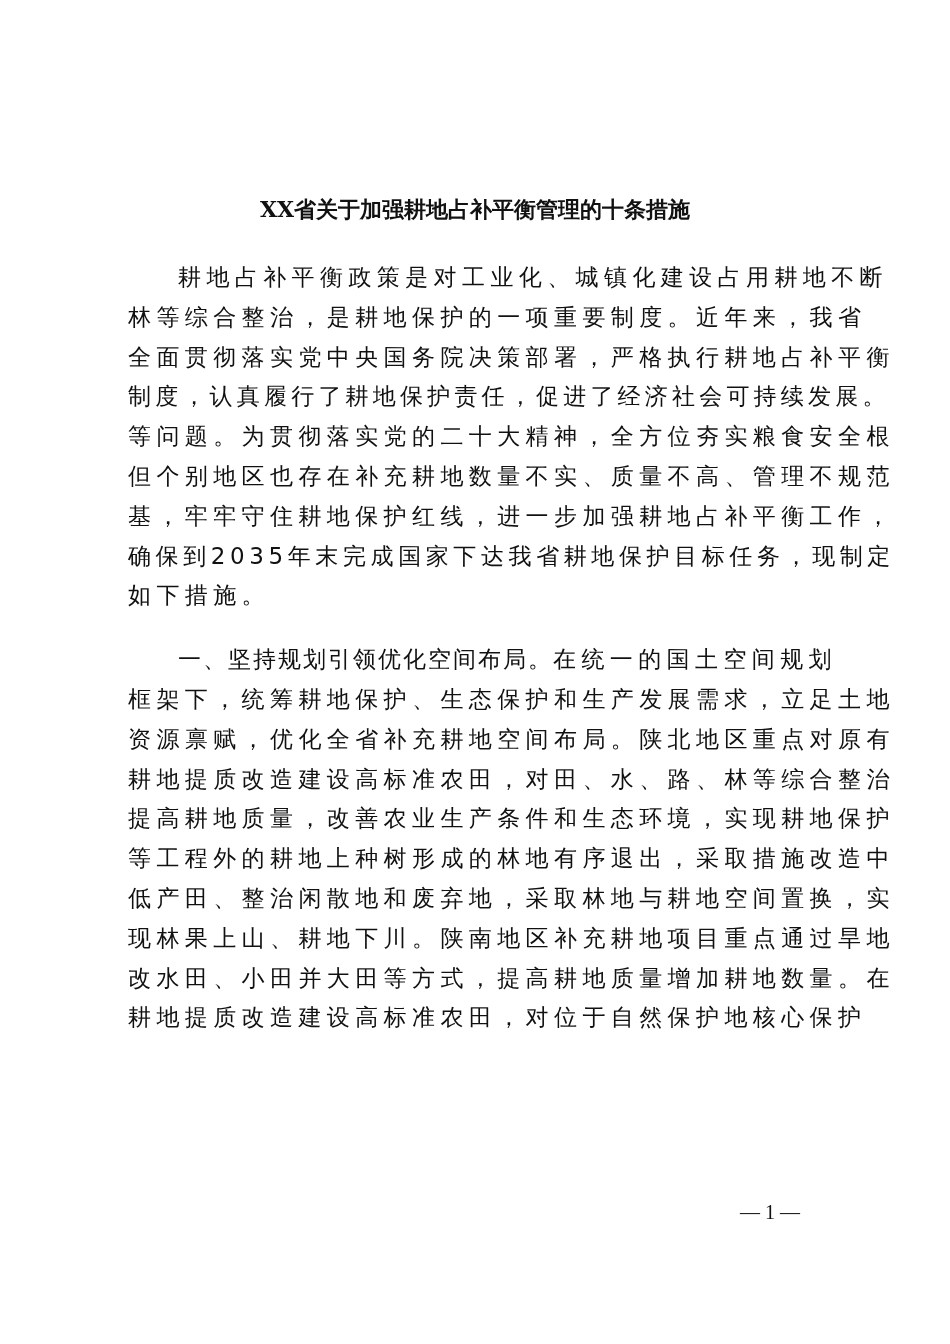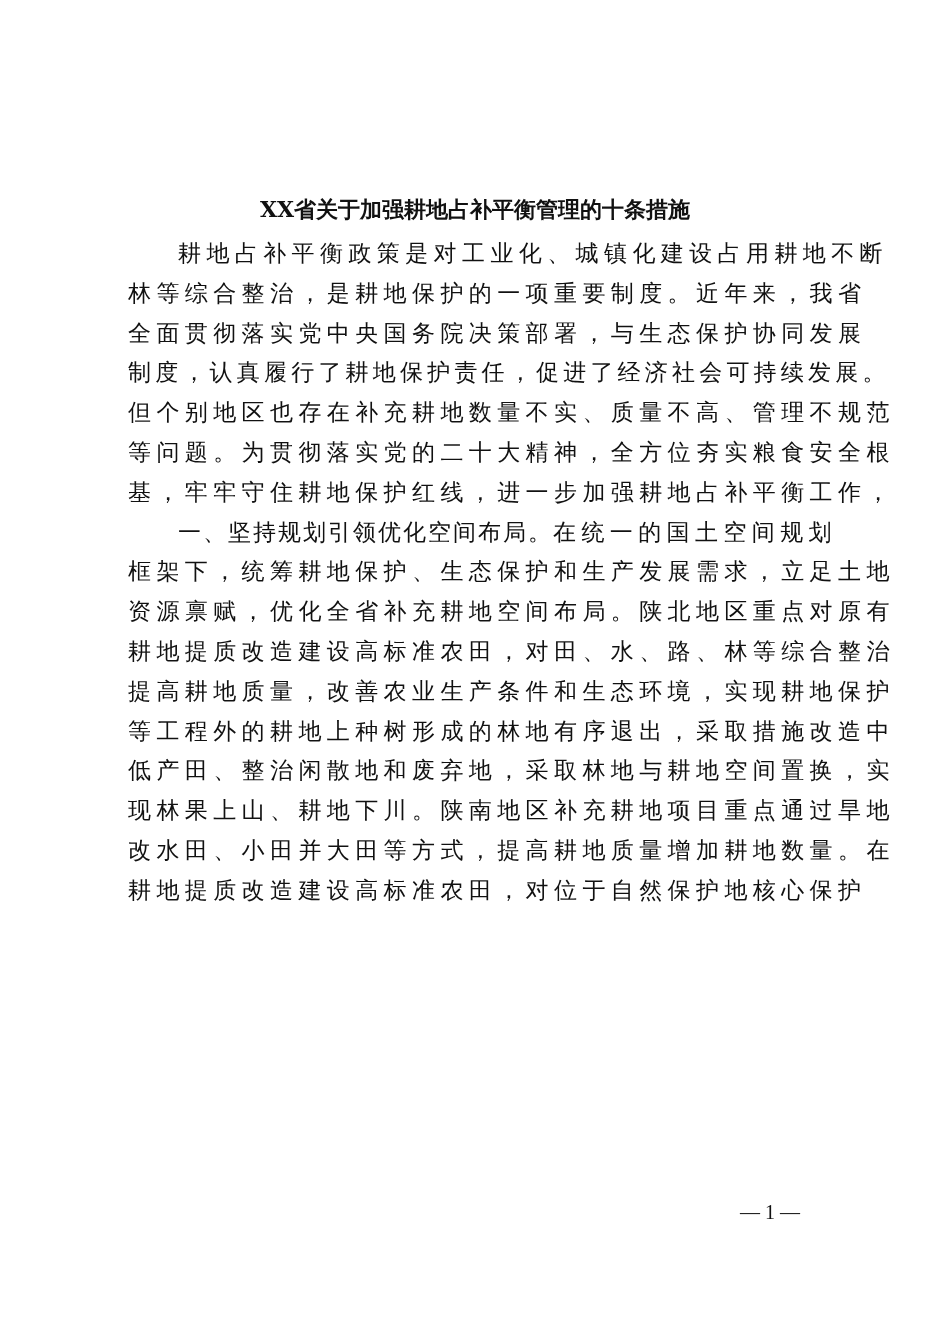--- a/index.html
+++ b/index.html
@@ -15,42 +15,44 @@
     }
     .body {
       position: absolute; left: 128px; top: 226px; width: 704px;
       font-family: "DejaVu Sans", "Liberation Sans", sans-serif;
       font-size: 23px; line-height: 39.8px;
     }
     .line {
       display: block; white-space: nowrap; height: 39.8px;
       letter-spacing: 5.4px;
     }
-    .indent { padding-left: 50px; }
+    .indent { padding-left: 50px; margin-top: 24px; }
     .heading { font-weight: normal; letter-spacing: 2px; }
     .pageno {
       position: absolute; left: 740px; top: 1193px;
       font-family: "Liberation Serif", "DejaVu Serif", serif;
       font-size: 20px; color: #111;
     }
   </style>
 </head>
 <body>
 
 <div class="page">
   <div class="title">XX省关于加强耕地占补平衡管理的十条措施</div>
 
   <div class="body">
     <span class="line indent">耕地占补平衡政策是对工业化、城镇化建设占用耕地不断</span>
     <span class="line">林等综合整治，是耕地保护的一项重要制度。近年来，我省</span>
-    <span class="line">全面贯彻落实党中央国务院决策部署，与生态保护协同发展</span>
+    <span class="line">全面贯彻落实党中央国务院决策部署，严格执行耕地占补平衡</span>
     <span class="line" style="letter-spacing:4.2px">制度，认真履行了耕地保护责任，促进了经济社会可持续发展。</span>
+    <span class="line">等问题。为贯彻落实党的二十大精神，全方位夯实粮食安全根</span>
     <span class="line">但个别地区也存在补充耕地数量不实、质量不高、管理不规范</span>
-    <span class="line">等问题。为贯彻落实党的二十大精神，全方位夯实粮食安全根</span>
     <span class="line">基，牢牢守住耕地保护红线，进一步加强耕地占补平衡工作，</span>
+    <span class="line" style="letter-spacing:4.6px">确保到2035年末完成国家下达我省耕地保护目标任务，现制定</span>
+    <span class="line">如下措施。</span>
 
     <span class="line indent"><span class="heading">一、坚持规划引领优化空间布局。</span><span>在统一的国土空间规划</span></span>
     <span class="line">框架下，统筹耕地保护、生态保护和生产发展需求，立足土地</span>
     <span class="line">资源禀赋，优化全省补充耕地空间布局。陕北地区重点对原有</span>
     <span class="line">耕地提质改造建设高标准农田，对田、水、路、林等综合整治</span>
     <span class="line">提高耕地质量，改善农业生产条件和生态环境，实现耕地保护</span>
     <span class="line">等工程外的耕地上种树形成的林地有序退出，采取措施改造中</span>
     <span class="line">低产田、整治闲散地和废弃地，采取林地与耕地空间置换，实</span>
     <span class="line">现林果上山、耕地下川。陕南地区补充耕地项目重点通过旱地</span>
     <span class="line">改水田、小田并大田等方式，提高耕地质量增加耕地数量。在</span>

